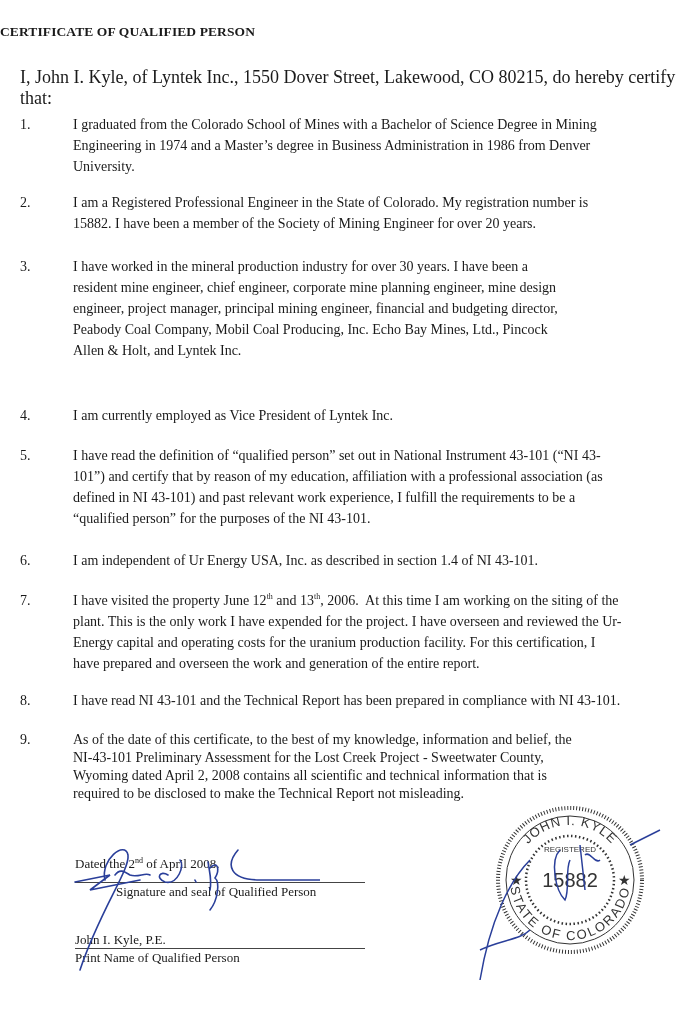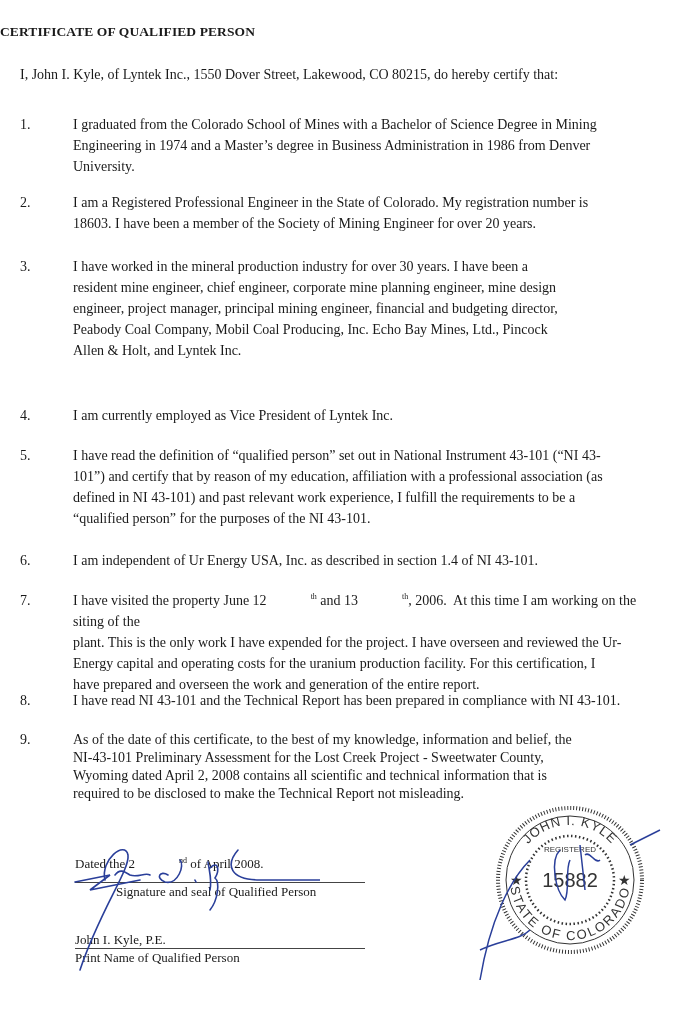--- a/index.html
+++ b/index.html
@@ -1,24 +1,24 @@
 <!DOCTYPE html>
 <html><head>
 <meta charset="utf-8">
 <style>
   html, body { margin:0; padding:0; background:#ffffff; }
   body { width:698px; height:1020px; position:relative; overflow:hidden;
          font-family:"Liberation Serif", serif; color:#1a1a1a; }
   .title { position:absolute; top:24px; left:0; width:698px; text-align:left;
            font-weight:bold; font-size:13.5px; letter-spacing:0.1px; }
-  .intro { position:absolute; top:67px; left:20px; font-size:14px; }
+  .intro { position:absolute; top:67px; left:20px; font-size:18px; }
   .item { position:absolute; left:20px; width:640px; font-size:14px; line-height:21px; }
   .item .num { position:absolute; left:0; top:0; }
   .item .text { position:absolute; left:53px; width:590px; }
-  sup { font-size:8px; line-height:0;margin-left:44px; }
+  sup { font-size:8px; line-height:0; }
   .sig-area { position:absolute; left:75px; top:856px; width:300px; font-size:13px; }
   .dated { position:absolute; top:0; left:0; }
   .sig-line { position:absolute; left:0; top:26px; width:290px; border-top:1px solid #444; }
   .sig-label { position:absolute; left:0; top:28px;margin-left:41px; }
   .name { position:absolute; left:0; top:76px;text-align:center; }
   .name-line { position:absolute; left:0; top:92px; width:290px; border-top:1px solid #444; }
   .name-label { position:absolute; left:0; top:94px; }
   .signature { position:absolute; left:60px; top:820px; }
   .seal { position:absolute; left:470px; top:790px; }
 </style>
@@ -34,21 +34,21 @@
     <div>I graduated from the Colorado School of Mines with a Bachelor of Science Degree in Mining</div>
     <div>Engineering in 1974 and a Master’s degree in Business Administration in 1986 from Denver</div>
     <div>University.</div>
   </div>
 </div>
 
 <div class="item" style="top:192px">
   <span class="num">2.</span>
   <div class="text">
     <div>I am a Registered Professional Engineer in the State of Colorado.  My registration number is</div>
-    <div>18603.  I have been a member of the Society of Mining Engineer for over 20 years.</div>
+    <div>15882.  I have been a member of the Society of Mining Engineer for over 20 years.</div>
   </div>
 </div>
 
 <div class="item" style="top:256px">
   <span class="num">3.</span>
   <div class="text">
     <div>I have worked in the mineral production industry for over 30 years.  I have been a</div>
     <div>resident mine engineer, chief engineer, corporate mine planning engineer, mine design</div>
     <div>engineer, project manager, principal mining engineer, financial and budgeting director,</div>
     <div>Peabody Coal Company, Mobil Coal Producing, Inc. Echo Bay Mines, Ltd., Pincock</div>

